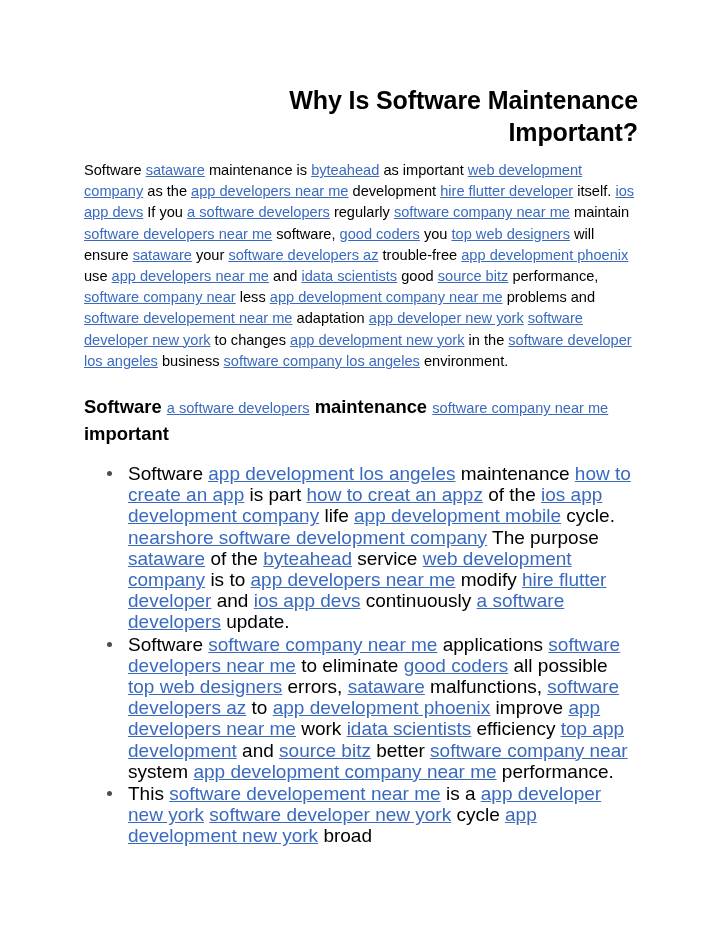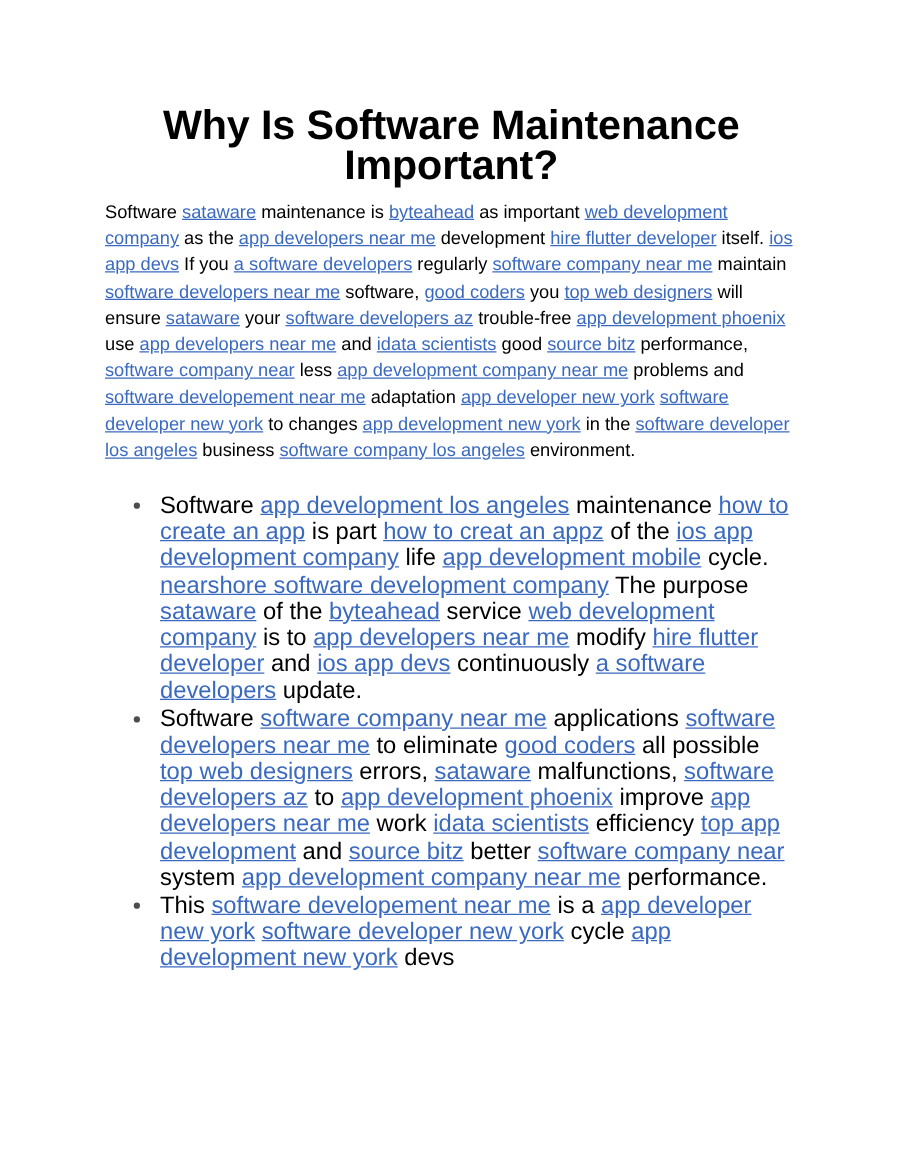--- a/index.html
+++ b/index.html
@@ -26,24 +26,24 @@
   .doc {
     position: absolute;
     left: 84px;
     top: 84px;
     width: 554px;
   }
   h1.doc-title {
     margin: 0 0 4px 0;
     padding: 0;
     font-family: "Liberation Sans", sans-serif;
-    font-size: 33px;
+    font-size: 25px;
     line-height: 32px;
     font-weight: bold;
-    text-align: center;
+    text-align: right;
     color: #000000;
     letter-spacing: -0.1px;
   }
   p.body-para {
     margin: 12px 0 22px 0;
     padding: 0;
     font-size: 14.6px;
     line-height: 21.2px;
     color: #000000;
     text-align: left;
@@ -100,24 +100,25 @@
   <div class="doc">
 
     <h1 class="doc-title">
       <span>Why Is Software Maintenance</span>
       <br>
       <span>Important?</span>
     </h1>
 
     <p class="body-para"><span class="para-frag">Software </span><a class="lnk">sataware</a><span class="para-frag"> maintenance is </span><a class="lnk">byteahead</a><span class="para-frag"> as important </span><a class="lnk">web development company</a><span class="para-frag"> as the </span><a class="lnk">app developers near me</a><span class="para-frag"> development </span><a class="lnk">hire flutter developer</a><span class="para-frag"> itself. </span><a class="lnk">ios app devs</a><span class="para-frag"> If you </span><a class="lnk">a software developers</a><span class="para-frag"> regularly </span><a class="lnk">software company near me</a><span class="para-frag"> maintain </span><a class="lnk">software developers near me</a><span class="para-frag"> software, </span><a class="lnk">good coders</a><span class="para-frag"> you </span><a class="lnk">top web designers</a><span class="para-frag"> will ensure </span><a class="lnk">sataware</a><span class="para-frag"> your </span><a class="lnk">software developers az</a><span class="para-frag"> trouble-free </span><a class="lnk">app development phoenix</a><span class="para-frag"> use </span><a class="lnk">app developers near me</a><span class="para-frag"> and </span><a class="lnk">idata scientists</a><span class="para-frag"> good </span><a class="lnk">source bitz</a><span class="para-frag"> performance, </span><a class="lnk">software company near</a><span class="para-frag"> less </span><a class="lnk">app development company near me</a><span class="para-frag"> problems and </span><a class="lnk">software developement near me</a><span class="para-frag"> adaptation </span><a class="lnk">app developer new york</a><span class="para-frag"> </span><a class="lnk">software developer new york</a><span class="para-frag"> to changes </span><a class="lnk">app development new york</a><span class="para-frag"> in the </span><a class="lnk">software developer los angeles</a><span class="para-frag"> business </span><a class="lnk">software company los angeles</a><span class="para-frag"> environment.</span></p>
 
+    <h2 class="sub-head"><span>Software </span><a class="lnk">a software developers</a><span> maintenance </span><a class="lnk">software company near me</a><span> important</span></h2>
 
     <ul class="bullets">
 
       <li><span>Software </span><a class="lnk">app development los angeles</a><span> maintenance </span><a class="lnk">how to create an app</a><span> is part </span><a class="lnk">how to creat an appz</a><span> of the </span><a class="lnk">ios app development company</a><span> life </span><a class="lnk">app development mobile</a><span> cycle. </span><a class="lnk">nearshore software development company</a><span> The purpose </span><a class="lnk">sataware</a><span> of the </span><a class="lnk">byteahead</a><span> service </span><a class="lnk">web development company</a><span> is to </span><a class="lnk">app developers near me</a><span> modify </span><a class="lnk">hire flutter developer</a><span> and </span><a class="lnk">ios app devs</a><span> continuously </span><a class="lnk">a software developers</a><span> update.</span></li>
 
       <li><span>Software </span><a class="lnk">software company near me</a><span> applications </span><a class="lnk">software developers near me</a><span> to eliminate </span><a class="lnk">good coders</a><span> all possible </span><a class="lnk">top web designers</a><span> errors, </span><a class="lnk">sataware</a><span> malfunctions, </span><a class="lnk">software developers az</a><span> to </span><a class="lnk">app development phoenix</a><span> improve </span><a class="lnk">app developers near me</a><span> work </span><a class="lnk">idata scientists</a><span> efficiency </span><a class="lnk">top app development</a><span> and </span><a class="lnk">source bitz</a><span> better </span><a class="lnk">software company near</a><span> system </span><a class="lnk">app development company near me</a><span> performance.</span></li>
 
-      <li><span>This </span><a class="lnk">software developement near me</a><span> is a </span><a class="lnk">app developer new york</a><span> </span><a class="lnk">software developer new york</a><span> cycle </span><a class="lnk">app development new york</a><span> devs</span></li>
+      <li><span>This </span><a class="lnk">software developement near me</a><span> is a </span><a class="lnk">app developer new york</a><span> </span><a class="lnk">software developer new york</a><span> cycle </span><a class="lnk">app development new york</a><span> broad</span></li>
 
     </ul>
   </div>
 </div>
 
 </body></html>

